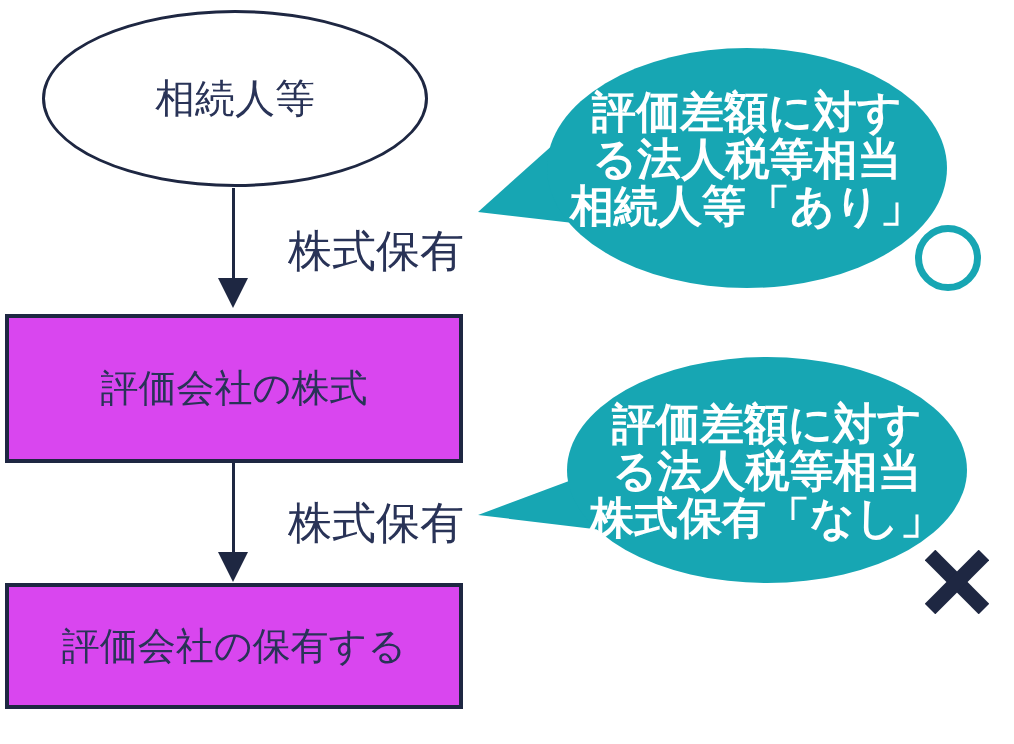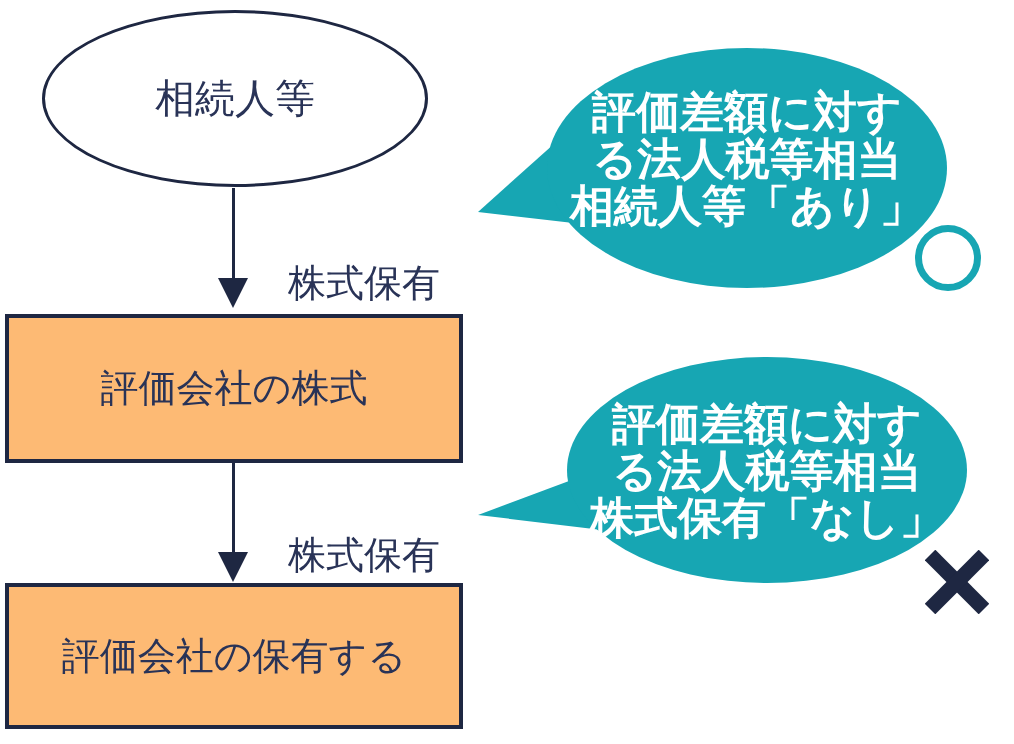--- a/index.html
+++ b/index.html
@@ -26,29 +26,29 @@
     display: flex; align-items: center; justify-content: center;
     font-size: 40px;
     color: #293357;
   }
   .rect-node {
     position: absolute;
     left: 5px;
     width: 458px;
     border: 4px solid #1e2742;
     box-sizing: border-box;
-    background: #fdba74;
+    background: #d946ef;
     display: flex; flex-direction: column; align-items: center; justify-content: center;
     font-size: 38px;
     color: #293357;
     text-align: center;
     line-height: 1.32;
   }
   .rect-node.box1 { top: 314px; height: 149px; }
-  .rect-node.box2 { top: 583px; height: 146px; }
+  .rect-node.box2 { top: 583px; height: 126px; }
   
   .vline {
     position: absolute;
     left: 232px;
     width: 3px;
     background: #1e2742;
   }
   .vline.line1 { top: 188px; height: 91px; }
   .vline.line2 { top: 463px; height: 90px; }
   .arrowhead {
@@ -57,24 +57,23 @@
     width: 0; height: 0;
     border-left: 15px solid transparent;
     border-right: 15px solid transparent;
     border-top: 30px solid #1e2742;
   }
   .arrowhead.head1 { top: 278px; }
   .arrowhead.head2 { top: 552px; }
   .edge-label {
     position: absolute;
     left: 288px;
-    font-size: 38px;
+    font-size: 44px;
     color: #293357;
     white-space: nowrap;
-    margin-top: 36px;
   }
   .edge-label.lab1 { top: 222px; }
   .edge-label.lab2 { top: 494px; }
   
   .bubble-svg {
     position: absolute;
     display: block;
   }
   .bubble-svg.b1 { left: 470px; top: 40px; }
   .bubble-svg.b2 { left: 470px; top: 350px; }

